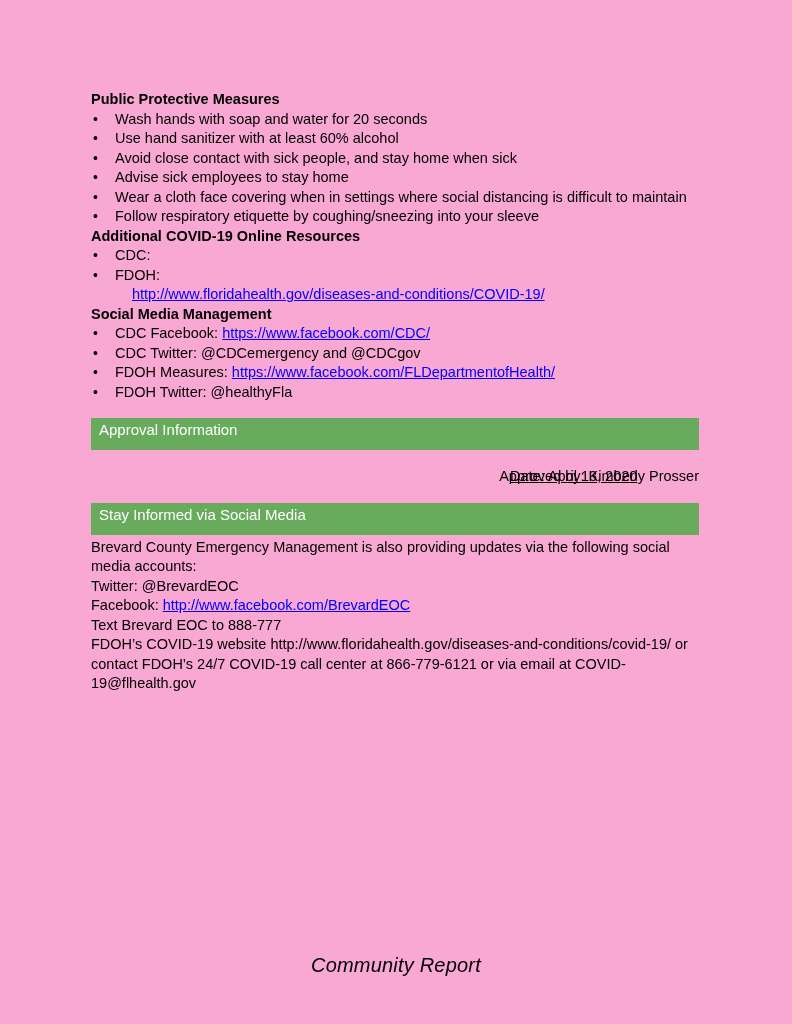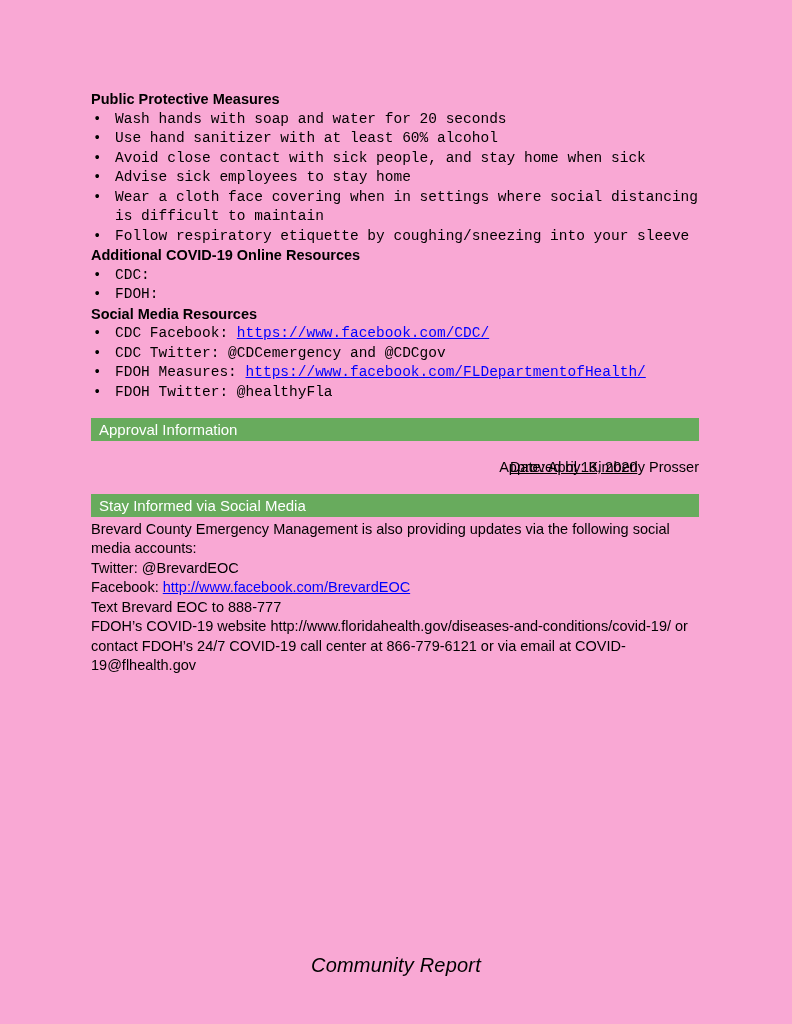--- a/index.html
+++ b/index.html
@@ -15,38 +15,38 @@
     overflow: hidden;
   }
   .content {
     position: absolute;
     left: 91px;
     top: 90px;
     width: 608px;
   }
   .row { min-height: 19.5px; }
   .heading { font-weight: bold; }
-  .bullet-row { position: relative; padding-left: 24px; font-family: Liberation Mono, monospace; }
+  .bullet-row { position: relative; padding-left: 24px; }
   .bullet-row::before {
     content: "\2022";
     position: absolute;
     left: 2px;
     top: 0;
     font-size: 14px;
   }
   .link-row { padding-left: 41px; }
   a.link {
     color: #0000ff;
     text-decoration: underline;
     cursor: pointer;
   }
   .banner {
     background: #68ab5d;
     color: #ffffff;
-    height: 23px;
+    height: 32px;
     line-height: 23px;
     padding-left: 8px;
     font-size: 15px;
     margin-top: 15px;
   }
   .banner-gap-top { margin-top: 16px; }
   .approved-row {
     position: relative;
     margin-top: 17px;
     margin-bottom: 16px;
@@ -81,22 +81,23 @@
     <div class="row bullet-row">Wash hands with soap and water for 20 seconds</div>
     <div class="row bullet-row">Use hand sanitizer with at least 60% alcohol</div>
     <div class="row bullet-row">Avoid close contact with sick people, and stay home when sick</div>
     <div class="row bullet-row">Advise sick employees to stay home</div>
     <div class="row bullet-row">Wear a cloth face covering when in settings where social distancing is difficult to maintain</div>
     <div class="row bullet-row">Follow respiratory etiquette by coughing/sneezing into your sleeve</div>
 
     <div class="row heading">Additional COVID-19 Online Resources</div>
     <div class="row bullet-row">CDC:</div>
     <div class="row bullet-row">FDOH:</div>
+    <div class="row link-row"><a class="link">http://www.floridahealth.gov/diseases-and-conditions/COVID-19/</a></div>
 
-    <div class="row heading">Social Media Resources</div>
+    <div class="row heading">Social Media Management</div>
     <div class="row bullet-row"><span>CDC Facebook: </span><a class="link">https://www.facebook.com/CDC/</a></div>
     <div class="row bullet-row"><span>CDC Twitter: @CDCemergency and @CDCgov</span></div>
     <div class="row bullet-row"><span>FDOH Measures: </span><a class="link">https://www.facebook.com/FLDepartmentofHealth/</a></div>
     <div class="row bullet-row"><span>FDOH Twitter: @healthyFla</span></div>
 
     <div class="banner banner-gap-top">Approval Information</div>
     <div class="row approved-row">
       <span>Approved by: Kimberly Prosser</span>
       <span class="approved-date">Date: April 13, 2020</span>
     </div>

